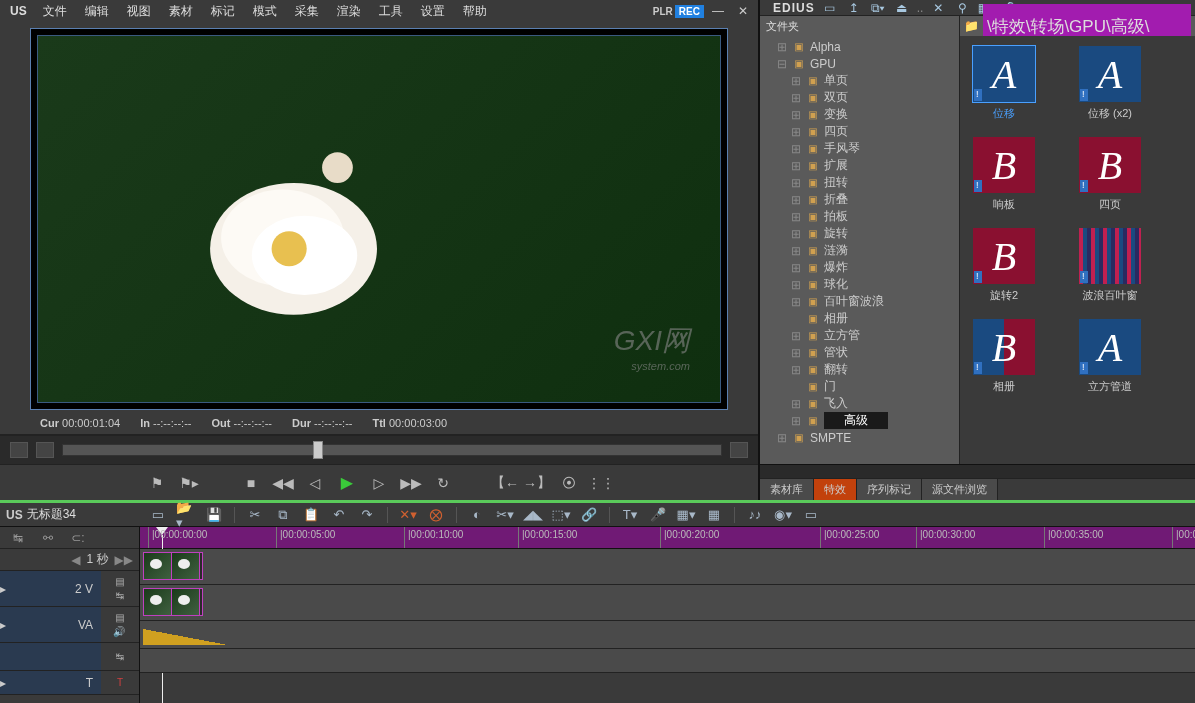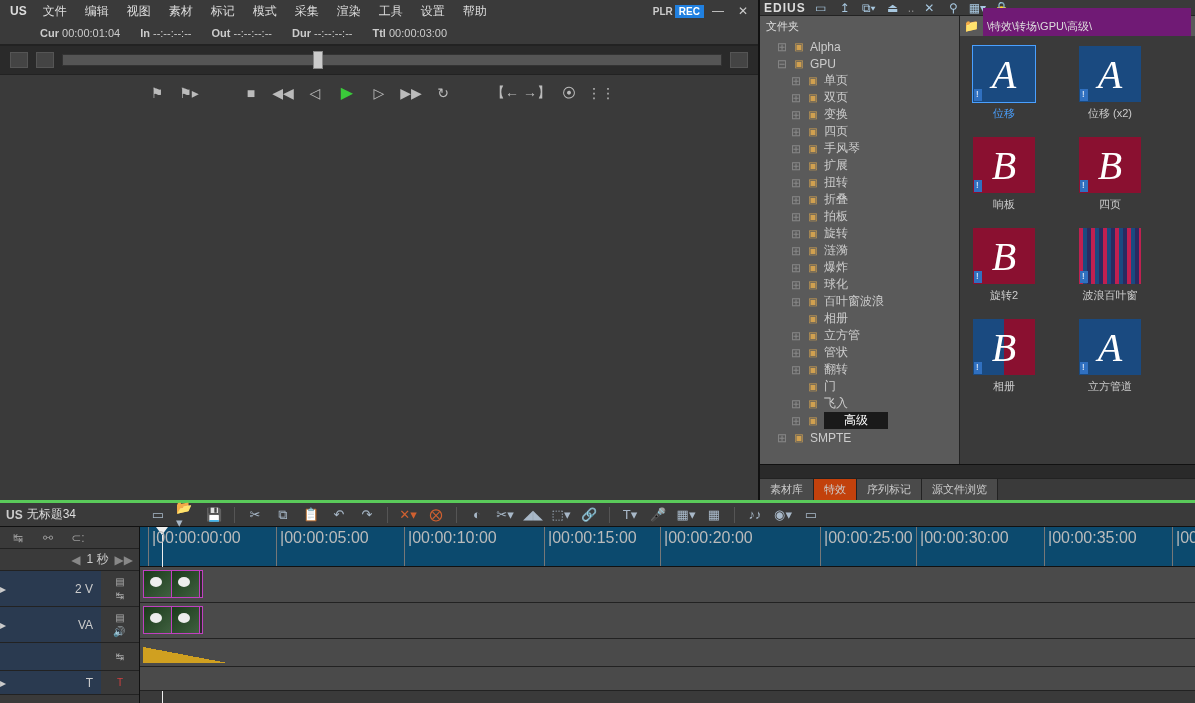--- a/index.html
+++ b/index.html
@@ -33,41 +33,41 @@
 .scrub-bar .track { flex: 1; height: 12px; background: #555; border: 1px solid #333; position: relative; }
 .scrub-bar .track .handle { position: absolute; left: 38%; top: -4px; width: 10px; height: 18px; background: #ccc; border: 1px solid #888; }
 
 .transport { height: 36px; background: #3a3a3a; display: flex; align-items: center; justify-content: center; gap: 10px; border-top: 1px solid #222; }
 .transport .tbtn { width: 22px; height: 22px; display: flex; align-items: center; justify-content: center; color: #bbb; cursor: pointer; font-size: 14px; }
 .transport .tbtn.play { color: #3aca3a; font-size: 16px; }
 .transport .gap { width: 20px; }
 
 
 .right-panel { flex: 1; background: #3a3a3a; display: flex; flex-direction: column; }
-.right-titlebar { height: 16px; background: #3a3a3a; display: flex; align-items: center; padding: 0 4px; gap: 6px; border-bottom: 1px solid #222; }
+.right-titlebar { height: 16px; background: #3a3a3a; display: flex; align-items: center; padding: 0 13px; gap: 6px; border-bottom: 1px solid #222; }
 .right-titlebar .logo { font-weight: bold; color: #ddd; letter-spacing: 1px; }
 .right-titlebar .tb-icon { width: 18px; height: 16px; color: #a8c8e0; display:flex; align-items:center; justify-content:center; cursor:pointer; }
 
 .right-body { flex: 1; display: flex; min-height: 0; }
 .tree-panel { width: 200px; display: flex; flex-direction: column; border-right: 1px solid #222; }
 .tree-header { height: 20px; background: #5a5a5a; display: flex; align-items: center; padding: 0 6px; font-size: 11px; color: #ddd; }
 .tree-body { flex: 1; background: #5a5a5a; overflow-y: auto; padding: 2px 0; }
 .tree-body::-webkit-scrollbar { width: 14px; }
 .tree-body::-webkit-scrollbar-track { background: #4a4a4a; }
 .tree-body::-webkit-scrollbar-thumb { background: #777; border: 1px solid #555; }
 .tree-item { display: flex; align-items: center; height: 17px; padding-left: 16px; cursor: pointer; font-size: 12px; }
 .tree-item .exp { width: 12px; color: #888; text-align: center; }
 .tree-item .ticon { width: 16px; height: 14px; margin: 0 3px; display: inline-flex; align-items: center; justify-content: center; }
 .tree-item .ticon.folder { color: #d0a050; font-size: 10px; }
 .tree-item.d1 { padding-left: 30px; }
 .tree-item.sel .label { background: #1a1a1a; color: #fff; padding: 0 20px; }
 
 .effects-panel { flex: 1; display: flex; flex-direction: column; background: #3a3a3a; }
 .effects-header { height: 20px; background: #5a5a5a; display: flex; align-items: center; padding: 0 4px; gap: 4px; }
-.effects-header .path { background: #701a75; flex: 1; padding: 11px 4px; font-size: 11px; color: #ddd; }
+.effects-header .path { background: #a21caf; flex: 1; padding: 11px 4px; font-size: 17px; color: #ddd; }
 .effects-grid { flex: 1; background: #3a3a3a; padding: 10px 6px; display: flex; flex-wrap: wrap; gap: 16px 30px; align-content: flex-start; overflow-y: auto; }
 .effect-item { width: 76px; display: flex; flex-direction: column; align-items: center; gap: 4px; cursor: pointer; }
 .effect-thumb { width: 62px; height: 56px; position: relative; background: #1a4a80; display: flex; align-items: center; justify-content: center; }
 .effect-thumb .letter { font-family: Georgia, serif; font-style: italic; font-size: 40px; color: #fff; }
 .effect-thumb.redbg { background: #8a1030; }
 .effect-thumb .corner { position: absolute; left: 1px; bottom: 1px; width: 8px; height: 12px; background: #3070c0; }
 .effect-thumb .corner::after { content:"!"; color:#fff; font-size:9px; position:absolute; left:2px; top:0; }
 .effect-label { font-size: 11px; color: #ccc; text-align: center; }
 .effect-item.selected .effect-label { color: #4aa0ff; }
 .effect-item.selected .effect-thumb { outline: 1px solid #4aa0ff; }
@@ -95,21 +95,21 @@
 .track-headers .scale-btn { color: #888; cursor: pointer; }
 .track-headers .th-row { display: flex; border-bottom: 1px solid #222; }
 .track-headers .th-label { flex: 1; display: flex; align-items: center; justify-content: flex-end; padding-right: 8px; background: #2a3a50; }
 .track-headers .th-icons { width: 38px; display: flex; flex-direction: column; align-items: center; justify-content: center; background: #3a3a3a; gap: 2px; }
 .track-headers .th-icons .ic { width: 14px; height: 12px; color: #aaa; font-size: 10px; display:flex; align-items:center; justify-content:center; }
 
 .timeline-tracks { flex: 1; background: #3a3a3a; display: flex; flex-direction: column; overflow: hidden; }
 .seq-tabs { height: 22px; background: #3a3a3a; display: flex; border-bottom: 1px solid #111; }
 .seq-tabs .seq-tab { padding: 3px 10px; background: #5a5a5a; border: 1px solid #777; border-bottom: none; cursor: pointer; font-size: 11px; margin-right: 1px; }
 .seq-tabs .seq-tab.active { background: #6a6a6a; }
-.ruler { height: 40px; background: #0c4a6e; position: relative; border-bottom: 1px solid #111; font-family: monospace; font-size: 16px; color: #bbb; }
+.ruler { height: 22px; background: #701a75; position: relative; border-bottom: 1px solid #111; font-family: monospace; font-size: 10px; color: #bbb; }
 .ruler .tick { position: absolute; top: 0; border-left: 1px solid #777; height: 100%; padding-left: 3px; padding-top: 2px; }
 .ruler .playhead { position: absolute; left: 22px; top: 0; }
 .ruler .playhead .tri { width: 0; height: 0; border-left: 6px solid transparent; border-right: 6px solid transparent; border-top: 8px solid #eee; margin-left: -6px; }
 .ruler .playhead .line { position: absolute; left: 0; top: 8px; width: 1px; height: 400px; background: #eee; }
 
 .track-row { border-bottom: 1px solid #222; position: relative; background: #4a4a4a; }
 .track-row.video { height: 36px; }
 .track-row.va { height: 36px; }
 .track-row.audio { height: 28px; }
 .track-row .clip { position: absolute; top: 3px; height: 28px; border: 1px solid #c040c0; background: #2a2a2a; display: flex; }
@@ -137,20 +137,35 @@
         <span class="menu-item">工具</span>
         <span class="menu-item">设置</span>
         <span class="menu-item">帮助</span>
         <span class="spacer"></span>
         <span style="font-size:10px;font-weight:bold;">PLR</span>
         <span class="rec-badge">REC</span>
         <span class="win-btn">—</span>
         <span class="win-btn">✕</span>
       </div>
 
+      <div class="video-area">
+        <div class="inner">
+          <svg class="flower" viewBox="0 0 100 100">
+            <ellipse cx="50" cy="55" rx="38" ry="30" fill="#f5f0e8"></ellipse>
+            <ellipse cx="45" cy="50" rx="28" ry="22" fill="#fdfaf5"></ellipse>
+            <ellipse cx="55" cy="58" rx="24" ry="18" fill="#fff"></ellipse>
+            <circle cx="48" cy="55" r="8" fill="#e8c050"></circle>
+            <circle cx="70" cy="18" r="7" fill="#e8dcc8"></circle>
+          </svg>
+          <div class="watermark">
+            <span>GXI网</span>
+            <span class="sub">system.com</span>
+          </div>
+        </div>
+      </div>
 
       <div class="timecode-bar">
         <span><span class="tc-label">Cur</span> <span class="tc-val">00:00:01:04</span></span>
         <span><span class="tc-label">In</span> <span class="tc-val">--:--:--:--</span></span>
         <span><span class="tc-label">Out</span> <span class="tc-val">--:--:--:--</span></span>
         <span><span class="tc-label">Dur</span> <span class="tc-val">--:--:--:--</span></span>
         <span><span class="tc-label">Ttl</span> <span class="tc-val">00:00:03:00</span></span>
       </div>
 
       <div class="scrub-bar">
@@ -488,21 +503,21 @@
 
       <div class="timeline-tracks">
         <div class="ruler" id="ruler">
           <div class="playhead">
             <div class="tri"></div>
               <div class="line"></div>
           </div>
         <span class="tick" style="left: 8px;">|00:00:00:00</span>
             <span class="tick" style="left: 136px;">|00:00:05:00</span>
             <span class="tick" style="left: 264px;">|00:00:10:00</span>
-            <span class="tick" style="left: 404px;">|00:00:15:00</span>
+            <span class="tick" style="left: 378px;">|00:00:15:00</span>
             <span class="tick" style="left: 520px;">|00:00:20:00</span>
             <span class="tick" style="left: 680px;">|00:00:25:00</span>
             <span class="tick" style="left: 776px;">|00:00:30:00</span>
             <span class="tick" style="left: 904px;">|00:00:35:00</span>
             <span class="tick" style="left: 1032px;">|00:00:40:00</span>
           </div>
         <div class="track-row video">
           <div class="clip" style="left:3px;width:60px;">
             <div class="cthumb"></div>
             <div class="cthumb"></div>

